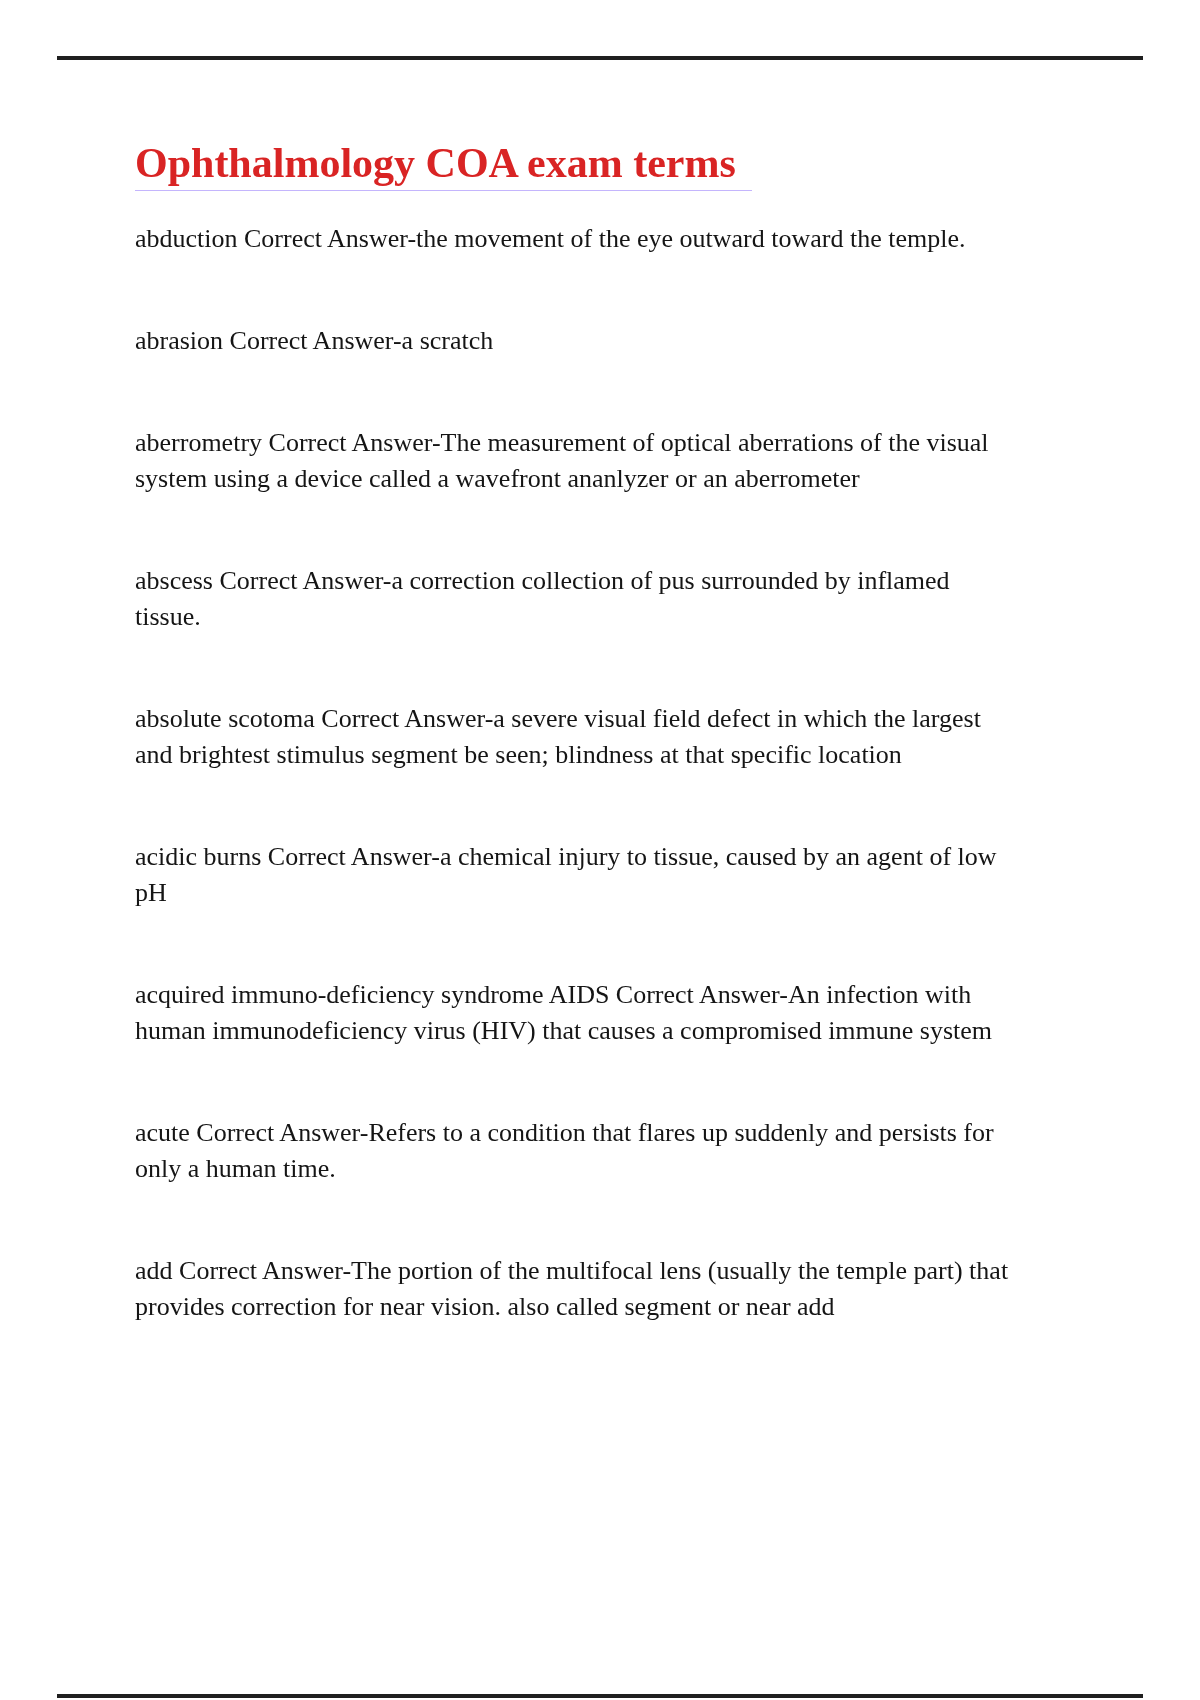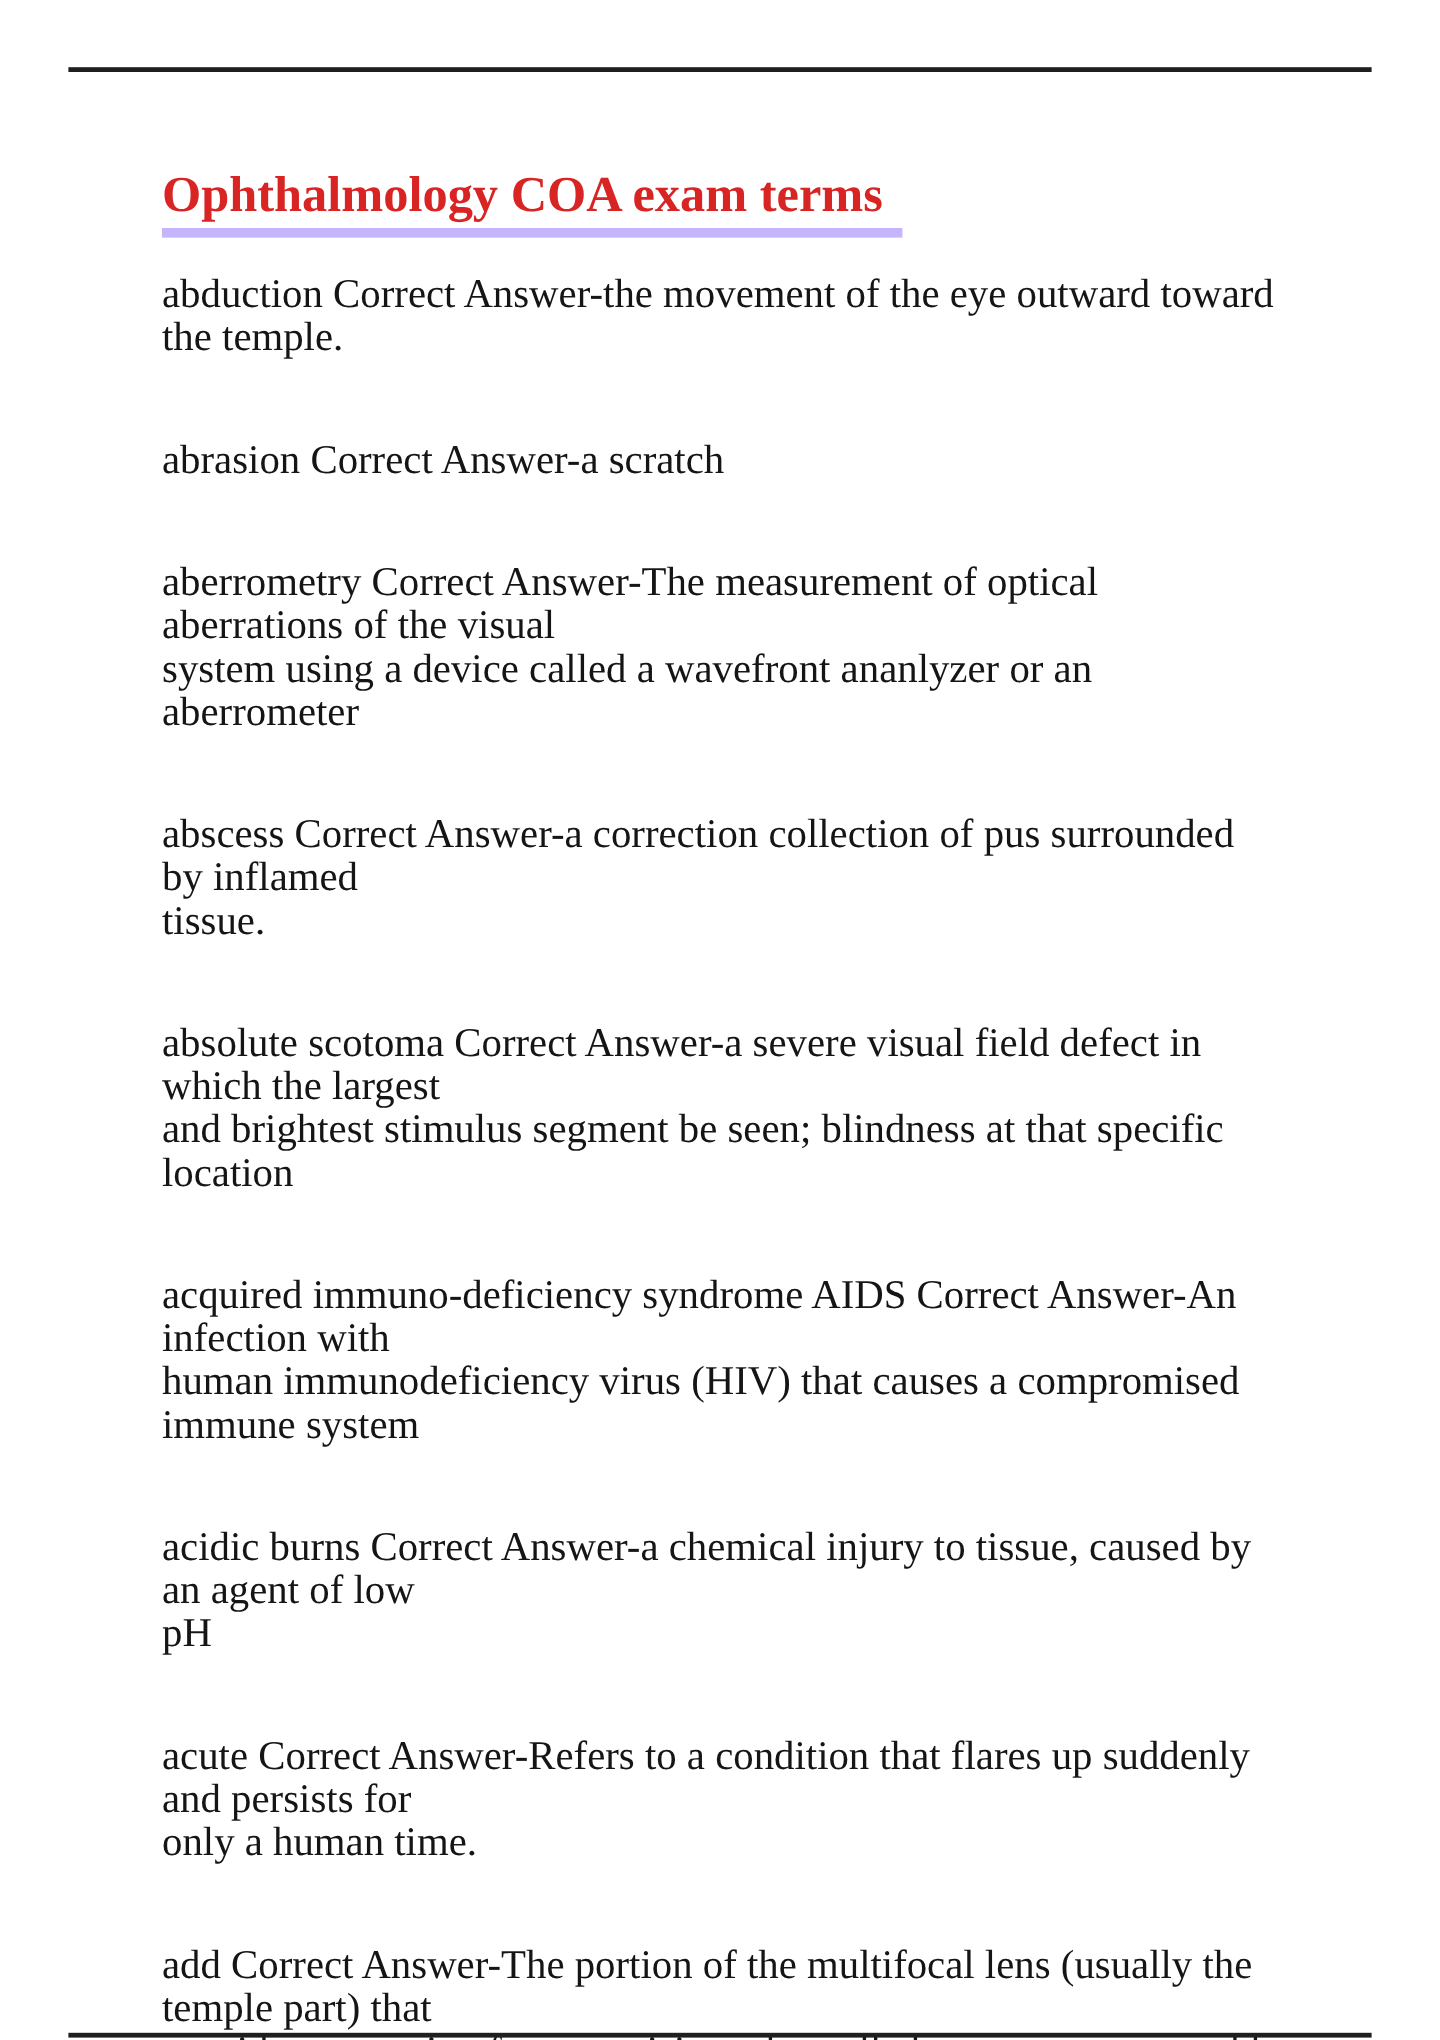--- a/index.html
+++ b/index.html
@@ -32,25 +32,25 @@
     margin: 0 0 30px 0;
     font-size: 42px;
     line-height: 50px;
     font-weight: bold;
     color: #d92424;
   }
   h1.doc-title .title-text {
     display: inline-block;
     padding-right: 16px;
     padding-bottom: 2px;
-    border-bottom: 8px solid #c4b5fd;
+    border-bottom: 1px solid #c4b5fd;
   }
   p.term {
     margin: 0 0 66px 0;
-    font-size: 34px;
+    font-size: 26px;
     line-height: 36px;
     color: #151515;
     white-space: pre-line;
   }
 </style>
 </head>
 <body>
 
 <div class="page">
   <div class="rule rule-top"></div>
@@ -60,24 +60,24 @@
 
     <div id="terms">
         <p class="term">abduction Correct Answer-the movement of the eye outward toward the temple.</p>
         <p class="term">abrasion Correct Answer-a scratch</p>
         <p class="term">aberrometry Correct Answer-The measurement of optical aberrations of the visual
 system using a device called a wavefront ananlyzer or an aberrometer</p>
         <p class="term">abscess Correct Answer-a correction collection of pus surrounded by inflamed
 tissue.</p>
         <p class="term">absolute scotoma Correct Answer-a severe visual field defect in which the largest
 and brightest stimulus segment be seen; blindness at that specific location</p>
+        <p class="term">acidic burns Correct Answer-a chemical injury to tissue, caused by an agent of low
+pH</p>
         <p class="term">acquired immuno-deficiency syndrome AIDS Correct Answer-An infection with
 human immunodeficiency virus (HIV) that causes a compromised immune system</p>
-        <p class="term">acidic burns Correct Answer-a chemical injury to tissue, caused by an agent of low
-pH</p>
         <p class="term">acute Correct Answer-Refers to a condition that flares up suddenly and persists for
 only a human time.</p>
         <p class="term">add Correct Answer-The portion of the multifocal lens (usually the temple part) that
 provides correction for near vision. also called segment or near add</p>
       </div>
   </div>
 
   <div class="rule rule-bottom"></div>
 </div>
 

